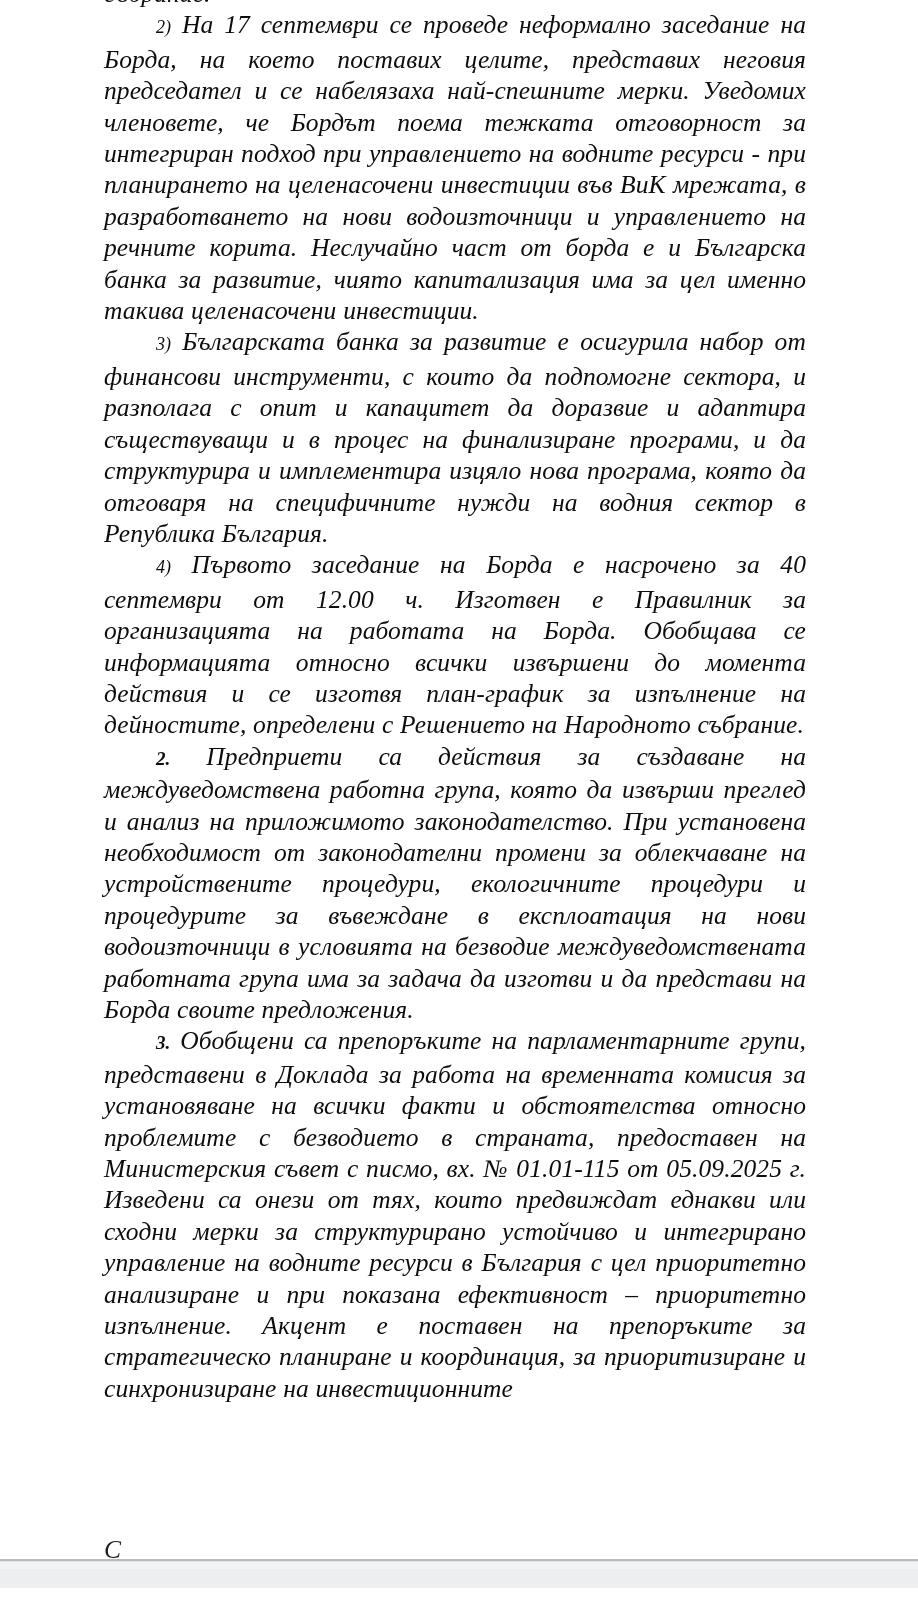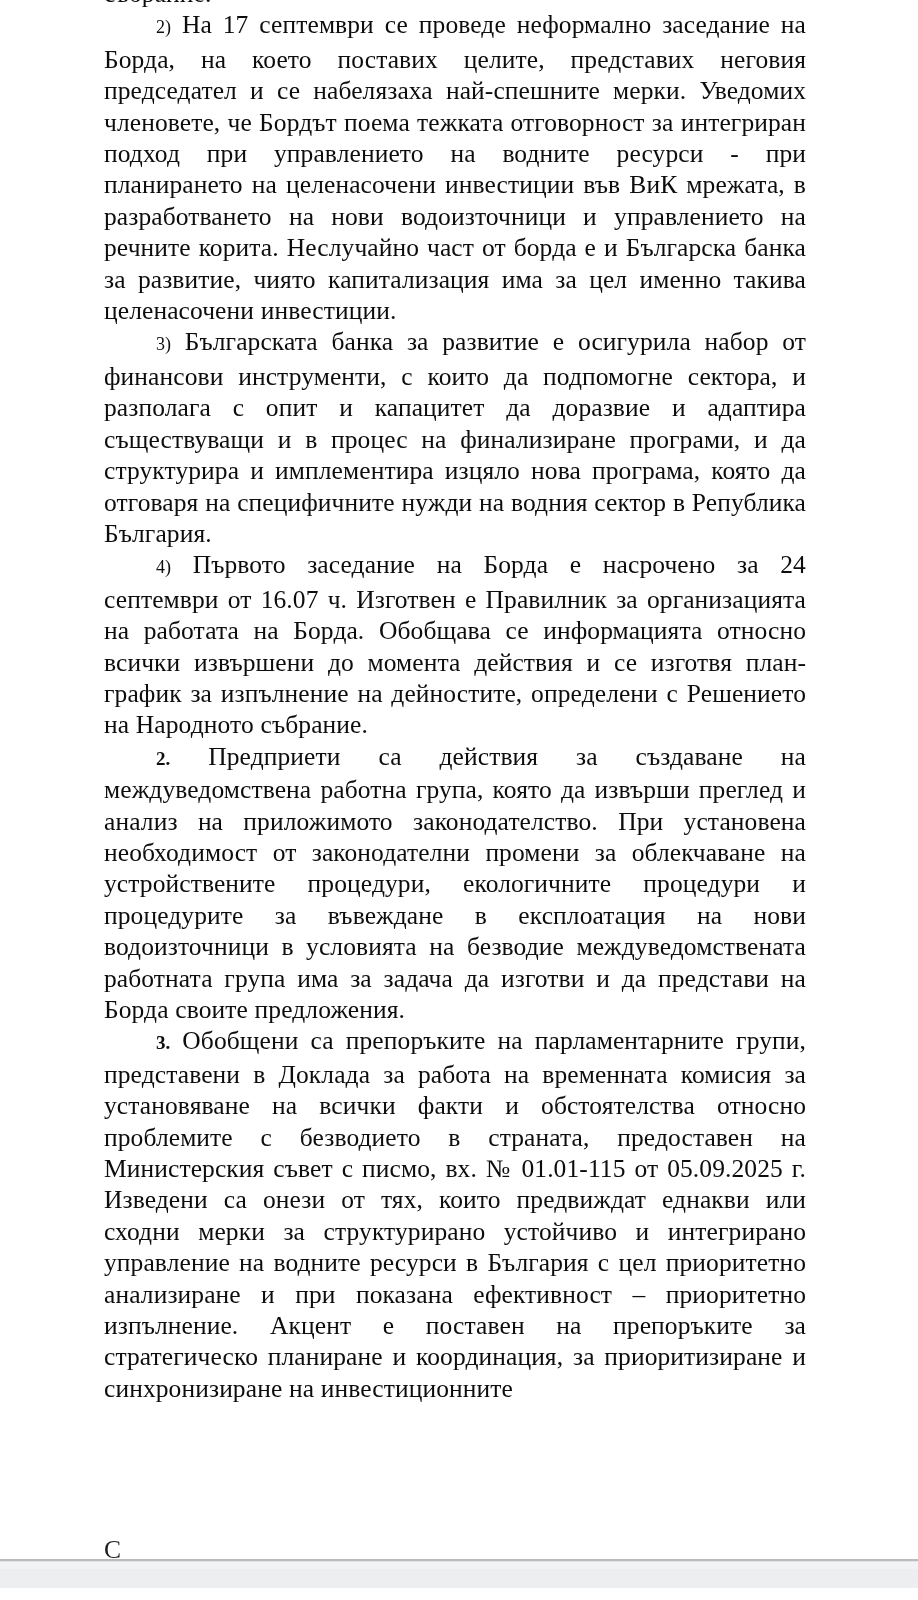--- a/index.html
+++ b/index.html
@@ -14,20 +14,21 @@
     font-family: "Liberation Serif", "DejaVu Serif", serif;
     -webkit-font-smoothing: none;
   }
 
   .page {
     position: relative;
     width: 918px;
     height: 1588px;
     background: #ffffff;
     overflow: hidden;
+    font-style: italic;
   }
 
   
   .doc-viewport {
     position: absolute;
     left: 0;
     top: 0;
     width: 918px;
     height: 1560px;
     overflow: hidden;
@@ -134,21 +135,21 @@
         <span>На 17 септември се проведе неформално заседание на Борда, на което поставих целите, представих неговия председател и се набелязаха най-спешните мерки. Уведомих членовете, че Бордът поема тежката отговорност за интегриран подход при управлението на водните ресурси - при планирането на целенасочени инвестиции във ВиК мрежата, в разработването на нови водоизточници и управлението на речните корита. Неслучайно част от борда е и Българска банка за развитие, чиято капитализация има за цел именно такива целенасочени инвестиции.</span>
       </p>
 
       <p class="para">
         <span class="marker">3)</span>
         <span>Българската банка за развитие е осигурила набор от финансови инструменти, с които да подпомогне сектора, и разполага с опит и капацитет да доразвие и адаптира съществуващи и в процес на финализиране програми, и да структурира и имплементира изцяло нова програма, която да отговаря на специфичните нужди на водния сектор в Република България.</span>
       </p>
 
       <p class="para">
         <span class="marker">4)</span>
-        <span>Първото заседание на Борда е насрочено за 24 септември от 16.07 ч. Изготвен е Правилник за организацията на работата на Борда. Обобщава се информацията относно всички извършени до момента действия и се изготвя план-график за изпълнение на дейностите, определени с Решението на Народното събрание.</span>
+        <span>Първото заседание на Борда е насрочено за 40 септември от 12.00 ч. Изготвен е Правилник за организацията на работата на Борда. Обобщава се информацията относно всички извършени до момента действия и се изготвя план-график за изпълнение на дейностите, определени с Решението на Народното събрание.</span>
       </p>
 
 
       <p class="para">
         <span class="marker bold">2.</span>
         <span>Предприети са действия за създаване на междуведомствена работна група, която да извърши преглед и анализ на приложимото законодателство. При установена необходимост от законодателни промени за облекчаване на устройствените процедури, екологичните процедури и процедурите за въвеждане в експлоатация на нови водоизточници в условията на безводие междуведомствената работната група има за задача да изготви и да представи на Борда своите предложения.</span>
       </p>
 
       <p class="para">
         <span class="marker bold">3.</span>

